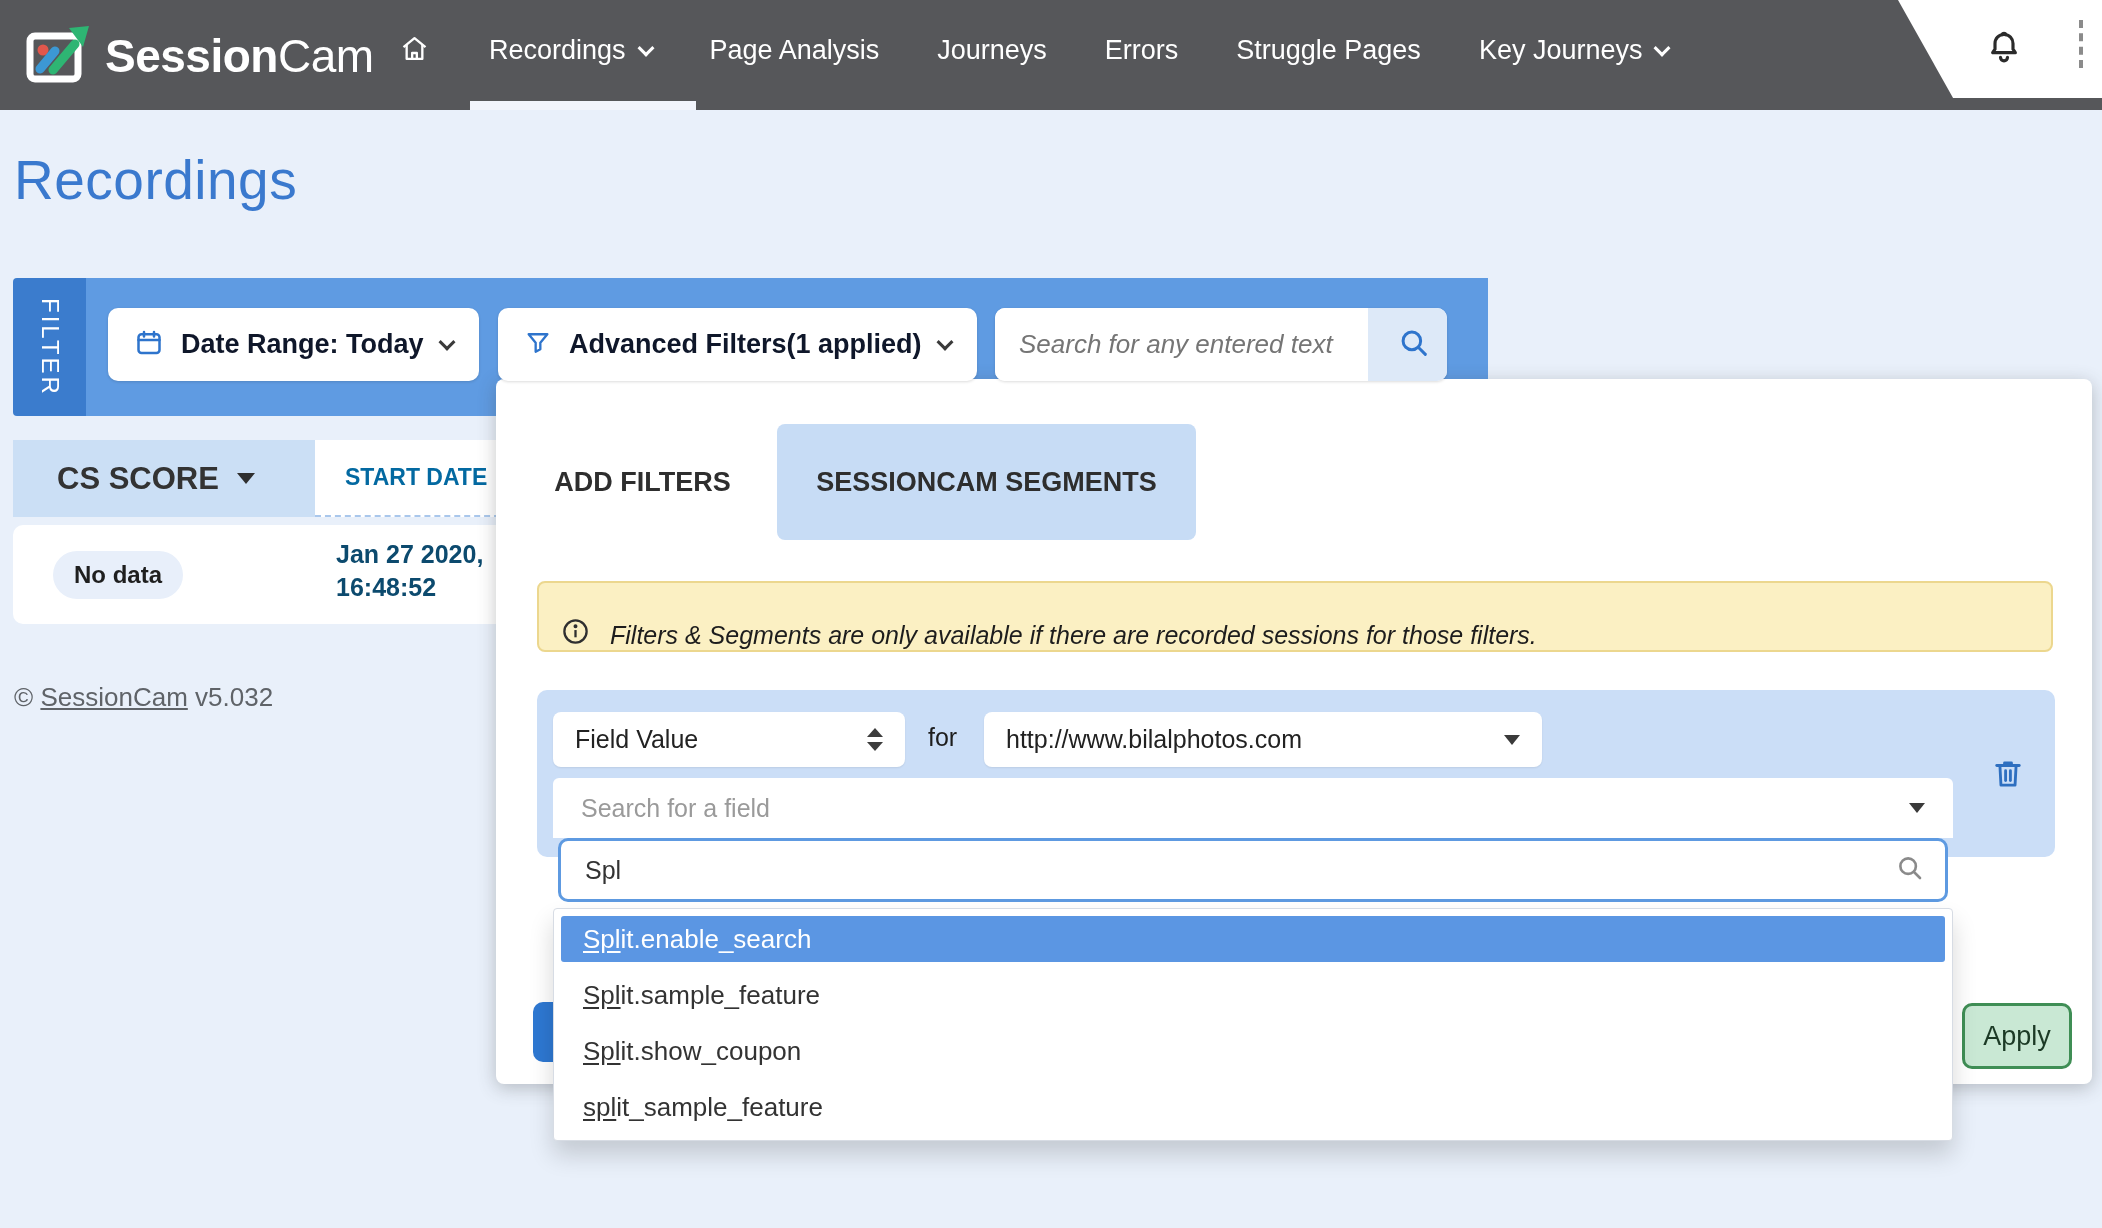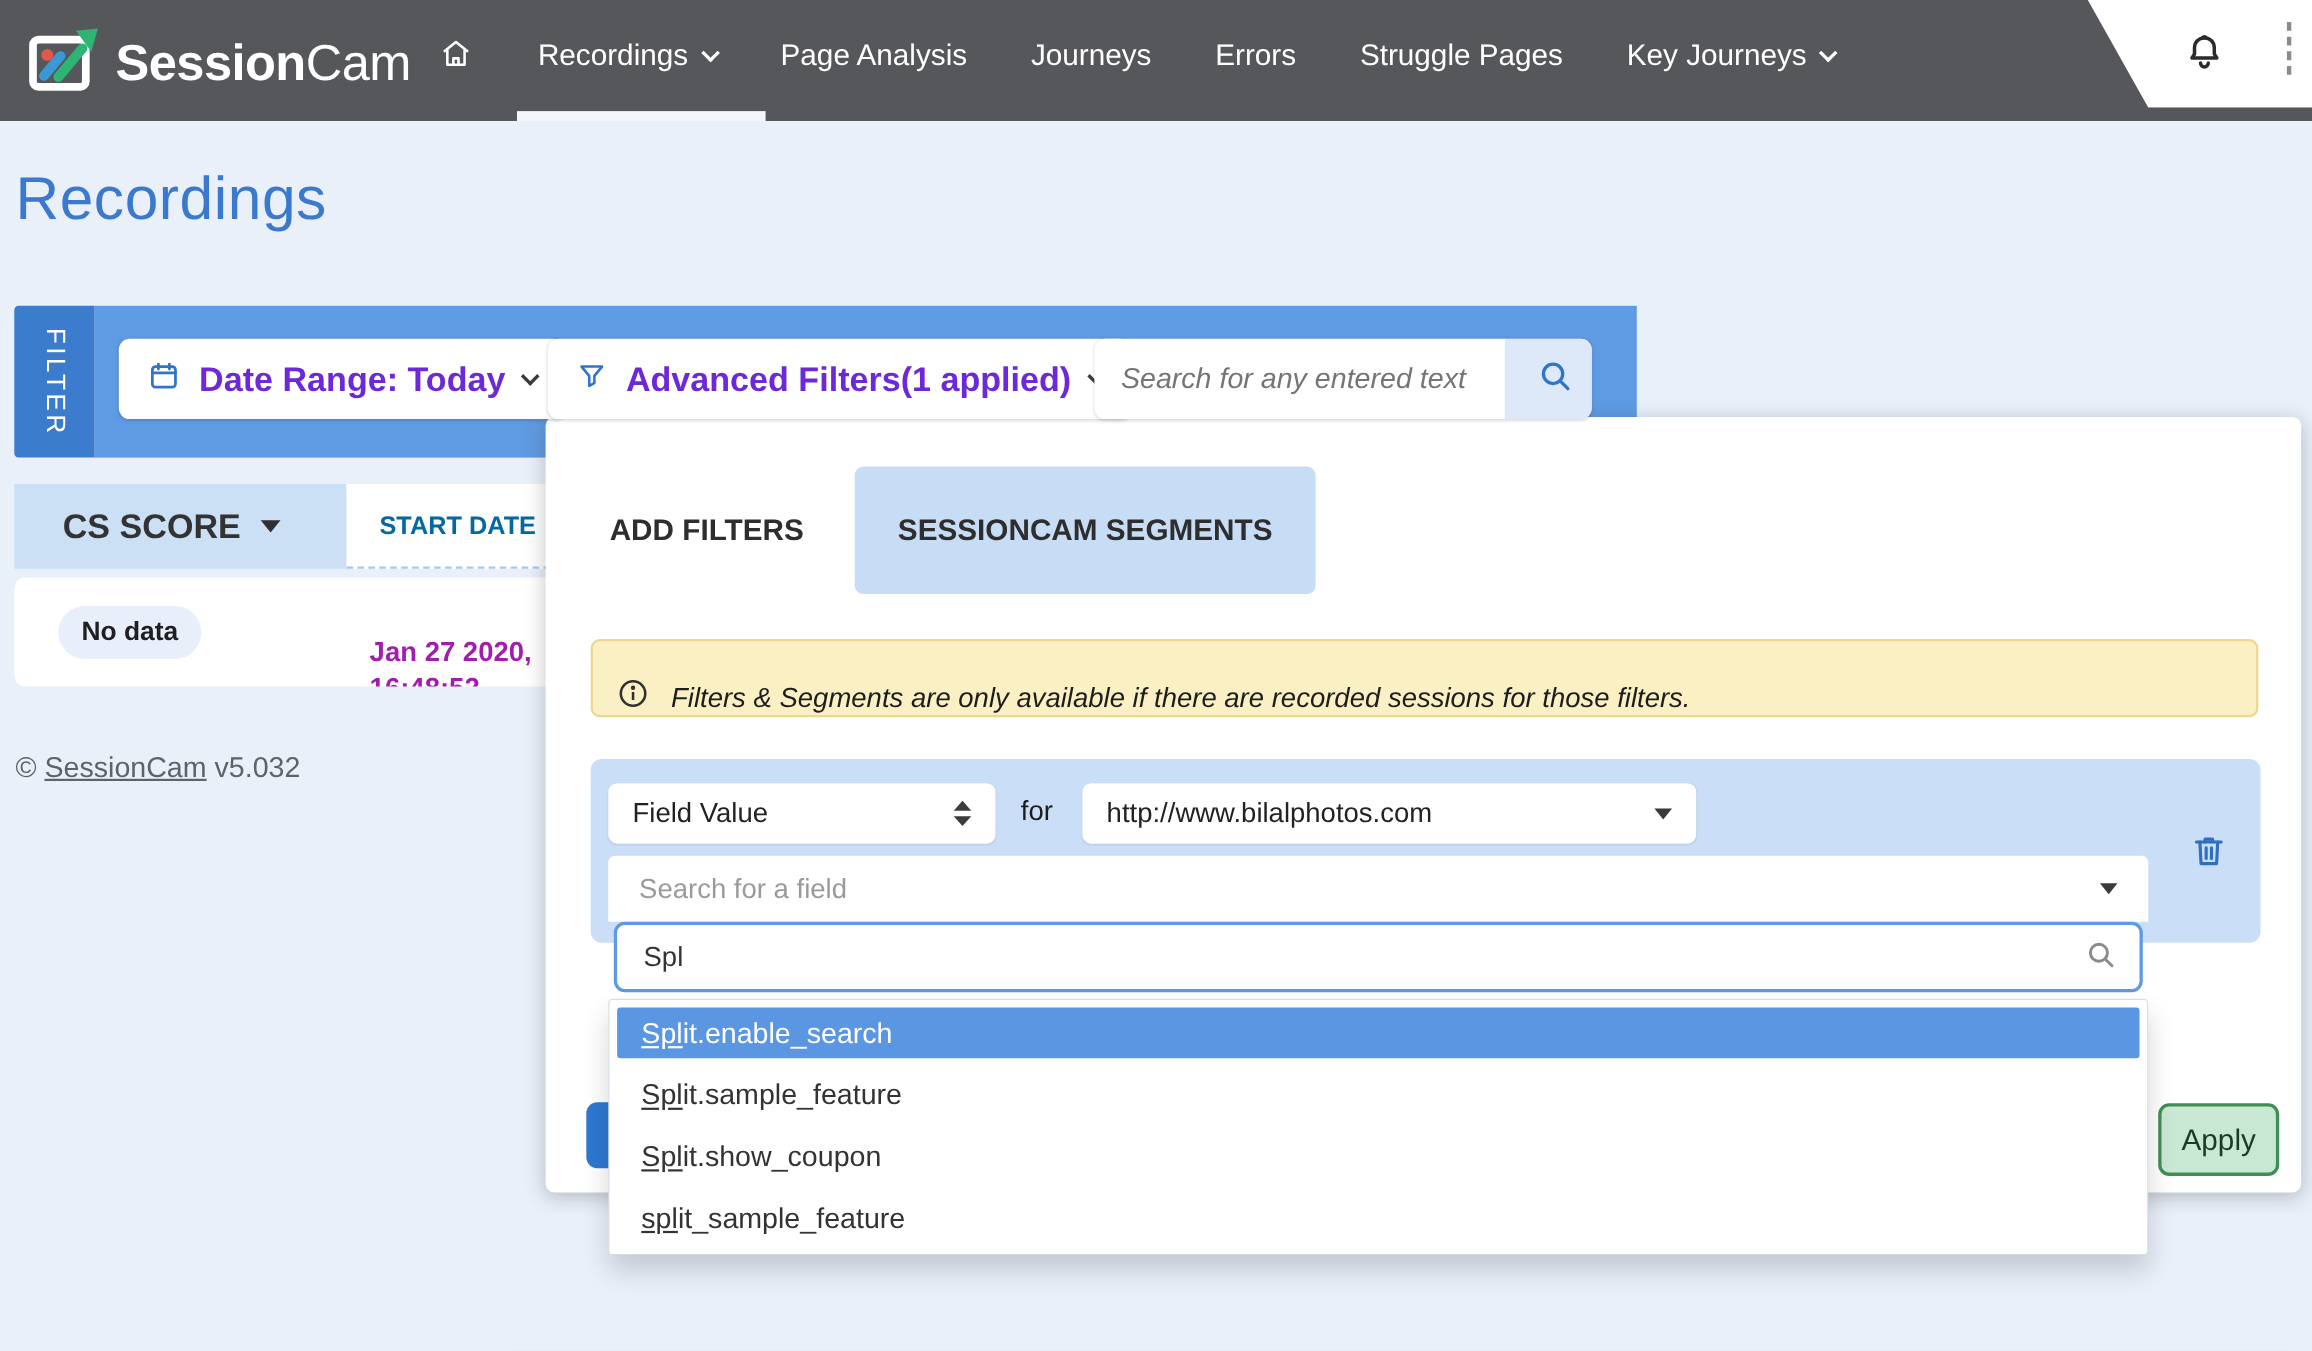--- a/index.html
+++ b/index.html
@@ -40,21 +40,21 @@
   .filter-tab { position:absolute; left:13px; top:278px; width:73px; height:138px;
          background:#3b7ccd; border-radius:4px 0 0 4px; display:flex; align-items:center;
          justify-content:center; z-index:2; }
   .filter-tab span { writing-mode:vertical-rl; color:#fff; font-size:24px; font-weight:500;
          letter-spacing:3px; }
   .filter-bar { position:absolute; left:86px; top:278px; width:1402px; height:138px;
          background:#5f9be2; z-index:1; }
   .pill-btn { position:absolute; top:308px; height:73px; background:#fff; border-radius:10px;
          display:flex; align-items:center; padding:0 26px; gap:17px; z-index:6;
          box-shadow:0 1px 3px rgba(0,0,0,.14); cursor:pointer; }
-  .pill-btn .lbl { font-size:31px; font-weight:600; color:#6d28d9; white-space:nowrap; }
+  .pill-btn .lbl { font-size:27px; font-weight:600; color:#0f172a; white-space:nowrap; }
   .btn-date { left:108px; }
   .btn-adv  { left:498px; }
   .searchbox { position:absolute; left:995px; top:308px; width:452px; height:73px;
          background:#fff; border-radius:10px; display:flex; align-items:center; z-index:6;
          box-shadow:0 1px 3px rgba(0,0,0,.14); overflow:hidden; }
   .searchbox input { flex:1; border:none; outline:none; height:100%; padding:0 10px 0 24px;
          font-family:"Liberation Sans",sans-serif; font-size:26px; font-style:italic; color:#333; }
   .searchbox input::placeholder { color:#757575; font-style:italic; }
   .search-btn { width:92px; height:73px; background:#dde9f8; display:flex; align-items:center;
          justify-content:center; cursor:pointer; flex:none; }
@@ -68,21 +68,21 @@
   .th-sd { position:absolute; left:315px; top:440px; width:195px; height:77px; background:#fff;
          border-bottom:2px dashed #a9c7ec; display:flex; align-items:center; padding-left:30px;
          z-index:1; cursor:pointer; }
   .th-sd .lbl { font-size:23px; font-weight:700; color:#0369a1; white-space:nowrap; }
   .data-row { position:absolute; left:13px; top:525px; width:497px; height:99px; background:#fff;
          border-radius:10px; z-index:1; overflow:hidden; }
   .nodata-pill { position:absolute; left:40px; top:26px; width:130px; height:48px;
          background:#e8effa; border-radius:24px; display:flex; align-items:center;
          justify-content:center; font-size:24px; font-weight:600; color:#1f1f1f; }
   .row-date { position:absolute; left:323px; top:13px; font-size:25px; font-weight:600;
-         color:#a21caf; line-height:33px; white-space:nowrap;margin-top:39px; }
+         color:#0c4a6e; line-height:33px; white-space:nowrap; }
 
   
   .panel { position:absolute; left:496px; top:379px; width:1596px; height:705px; background:#fff;
          border-radius:8px; box-shadow:0 4px 18px rgba(60,64,67,.30); z-index:5; }
   .panel-beak { position:absolute; left:12px; top:-10px; width:24px; height:24px; background:#fff;
          transform:rotate(45deg); }
   .tab { position:absolute; top:45px; height:116px; display:flex; align-items:center;
          justify-content:center; font-size:27px; font-weight:700; color:#2e2e2e;
          border-radius:8px; cursor:pointer; }
   .tab-add { left:44px; width:205px; }

